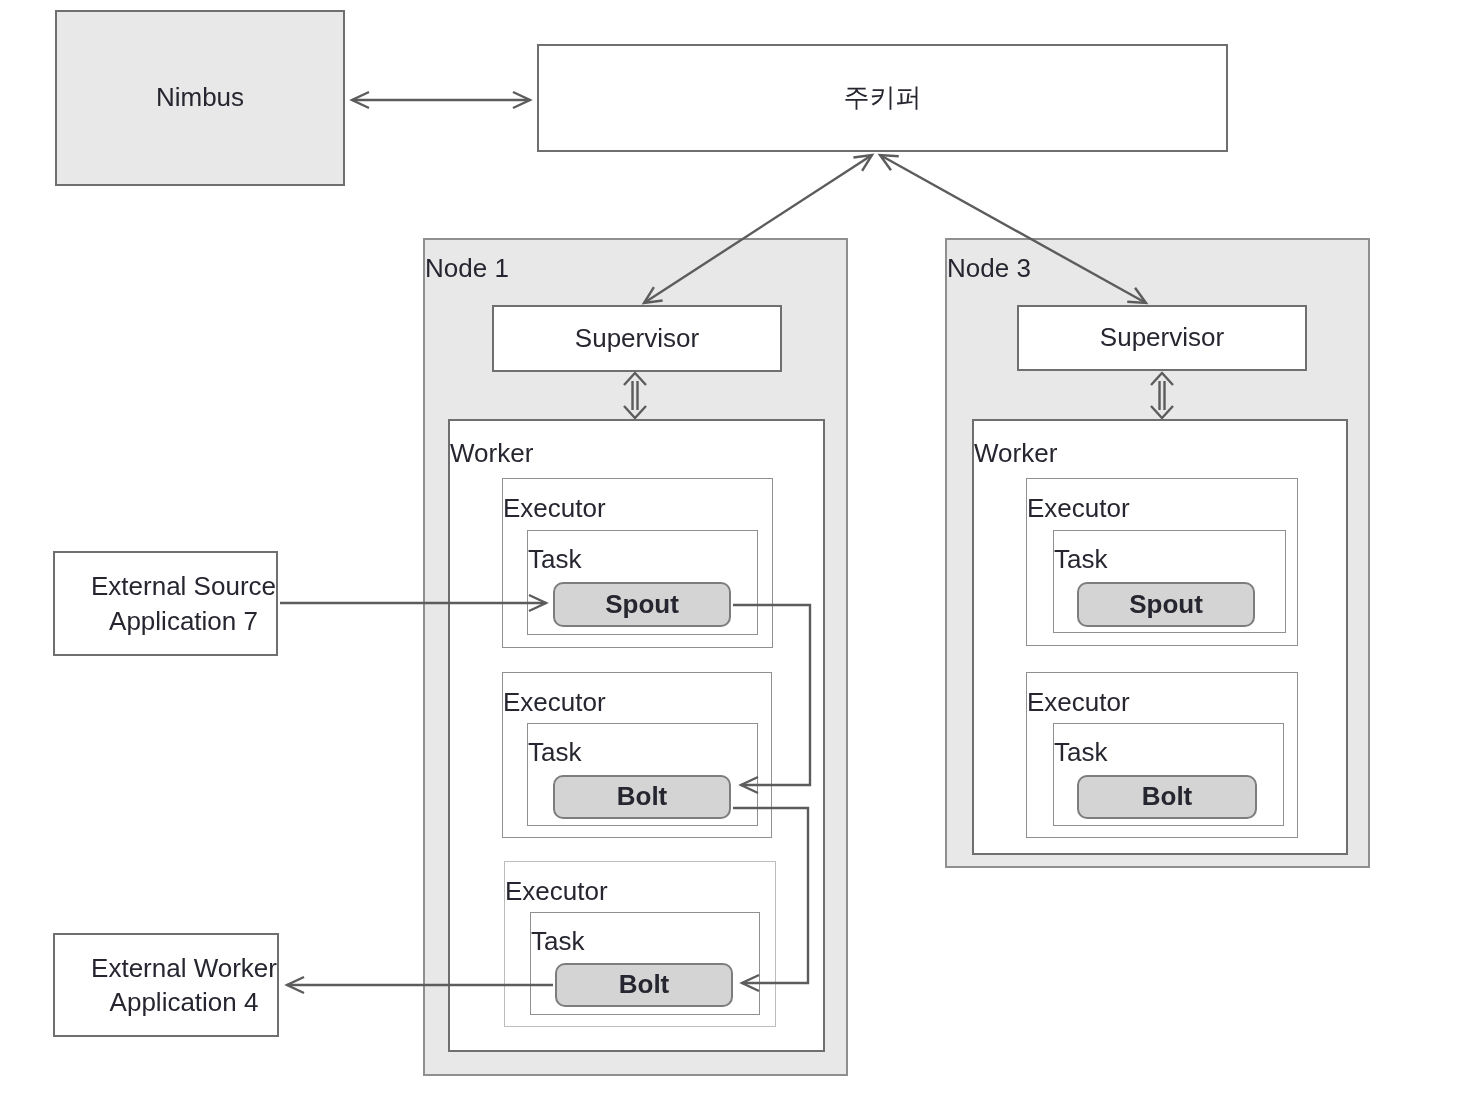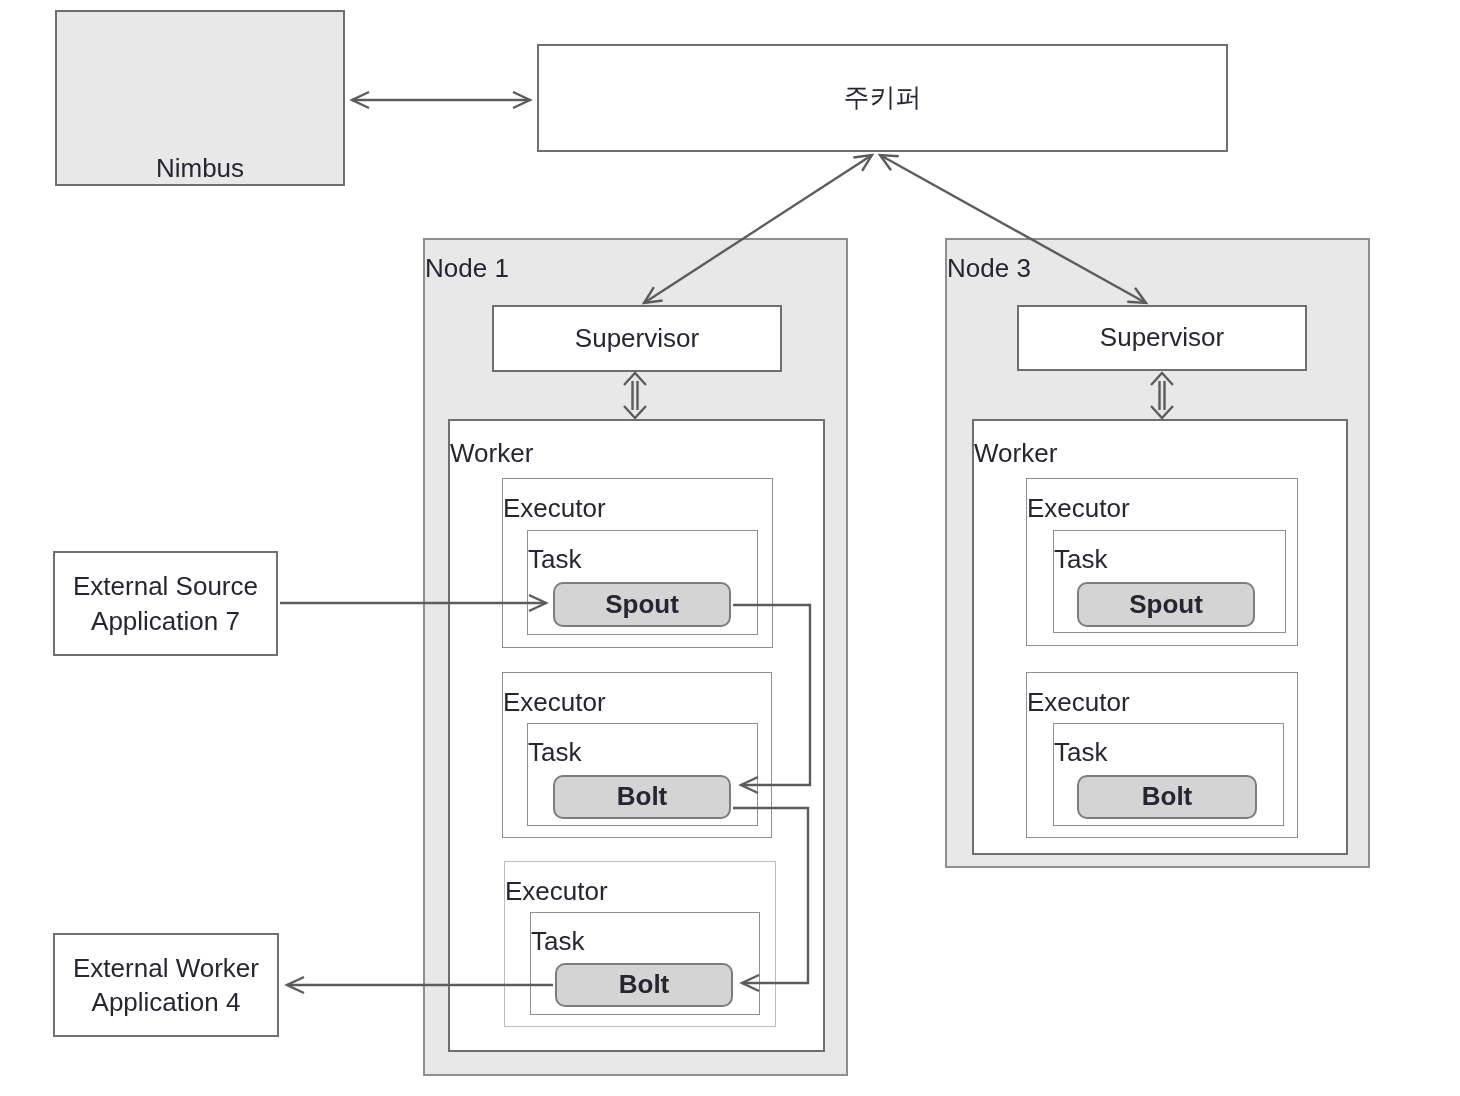--- a/index.html
+++ b/index.html
@@ -12,36 +12,36 @@
   .fill-white{background:#ffffff;}
   .fill-comp{background:#d4d4d4;}
   .bd-dark{border:2px solid #6f6f6f;}
   .bd-node{border:2px solid #8f8f8f;}
   .bd-mid{border:1.5px solid #909090;}
   .bd-light{border:1.5px solid #bcbcbc;}
   .rounded{border-radius:10px;border:2px solid #7d7d7d;font-weight:bold;}
   .center{display:flex;align-items:center;justify-content:center;text-align:center;}
   .lbl{font-size:26px;line-height:1.15;white-space:nowrap;}
   .lbl-top{position:absolute;left:0;right:0;text-align:left;font-size:26px;}
-  .two-line{font-size:26px;line-height:1.32;}
+  .two-line{font-size:26px;line-height:1.32;justify-content:flex-end;}
   svg.overlay{position:absolute;left:0;top:0;pointer-events:none;}
 </style>
 </head>
 <body>
 
 <div id="canvas">
 
   <div class="box fill-gray bd-node" style="left:423px;top:238px;width:425px;height:838px;">
     <span class="lbl-top" style="top:13px;">Node 1</span>
   </div>
   <div class="box fill-gray bd-node" style="left:945px;top:238px;width:425px;height:630px;">
     <span class="lbl-top" style="top:13px;">Node 3</span>
   </div>
 
-  <div class="box fill-gray bd-dark center lbl" style="left:55px;top:10px;width:290px;height:176px;align-items:flex-end;">
+  <div class="box fill-gray bd-dark center lbl" style="left:55px;top:10px;width:290px;height:176px;">
     <span>Nimbus</span>
   </div>
 
   <div class="box fill-white bd-dark center lbl" style="left:537px;top:44px;width:691px;height:108px;justify-content:center;">
     <span>주키퍼</span>
   </div>
 
   <div class="box fill-white bd-dark center lbl" style="left:492px;top:305px;width:290px;height:67px;">
     <span>Supervisor</span>
   </div>

